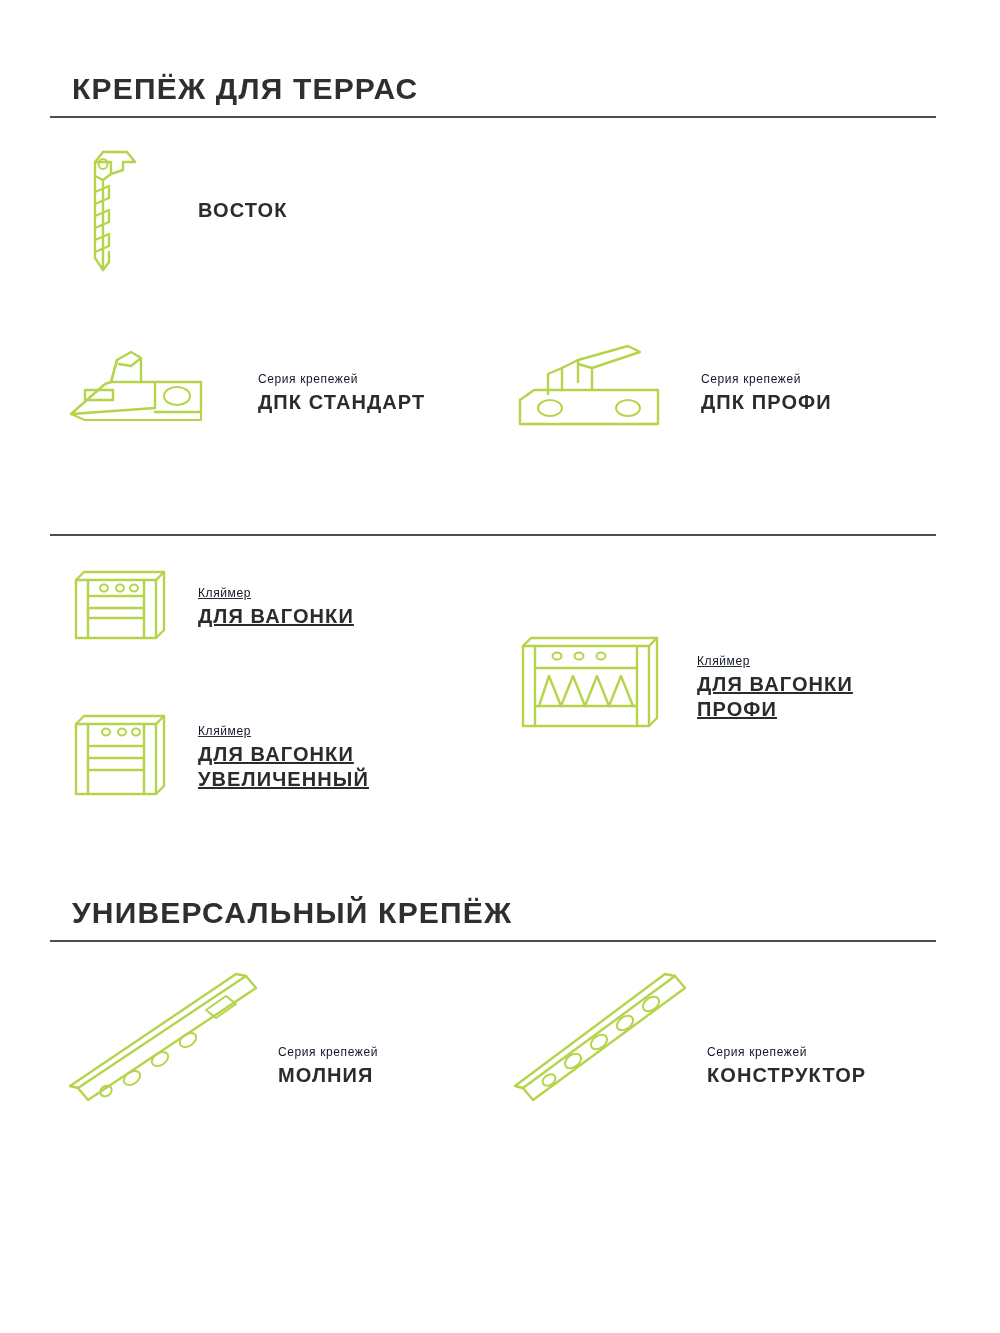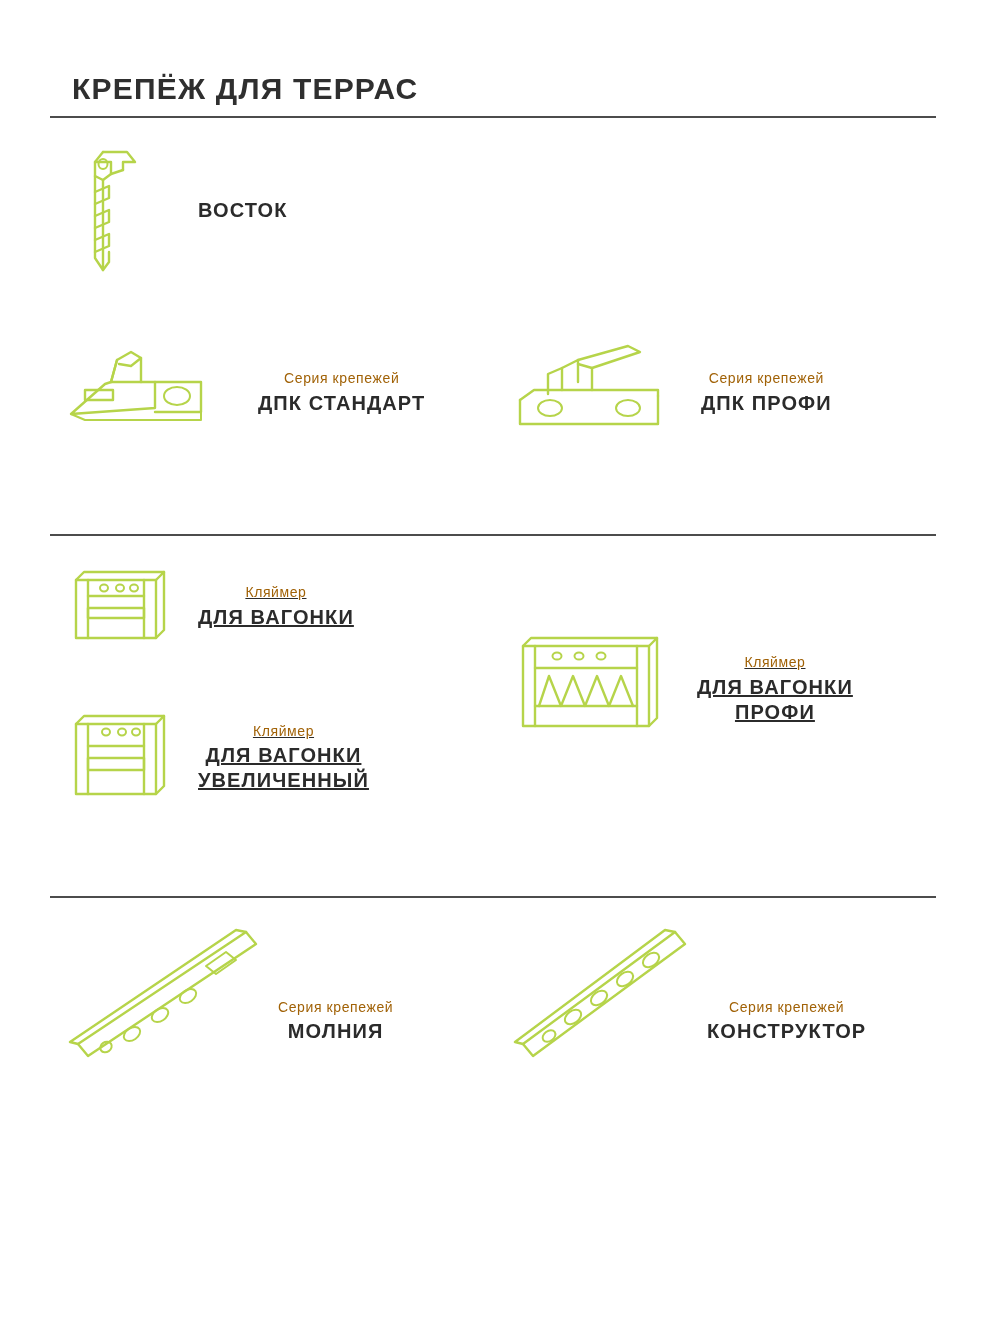--- a/index.html
+++ b/index.html
@@ -45,37 +45,37 @@
   
   .row {
     display: flex;
     width: 100%;
   }
   .cell {
     display: flex;
     align-items: center;
     box-sizing: border-box;
   }
-  .cell.half { width: 50%; text-align: center; }
+  .cell.half { width: 50%; }
 
   .art {
     flex: 0 0 auto;
     display: flex;
     align-items: center;
     justify-content: center;
   }
   .labels {
     margin-left: 18px;
     line-height: 1.25;
   }
   .label-sub {
-    font-size: 14px;
+    font-size: 12px;
     font-weight: normal;
     letter-spacing: 0.6px;
-    color: #a16207;
+    color: #0f172a;
     margin-bottom: 3px;
   }
   .label-main {
     font-size: 20px;
     font-weight: bold;
     letter-spacing: 1.1px;
     color: #2b2b2b;
     text-transform: uppercase;
   }
 
@@ -238,20 +238,21 @@
         <div class="labels" style="margin-top:22px;">
           <div class="label-sub">Кляймер</div>
           <div class="label-main">ДЛЯ ВАГОНКИ</div>
           <div class="label-main">ПРОФИ</div>
         </div>
       </div>
     </div>
   </div>
 
   <div class="section" style="padding-top:88px;">
+    <div class="section-title">УНИВЕРСАЛЬНЫЙ КРЕПЁЖ</div>
     <div class="section-rule"></div>
 
     <div class="row" style="margin-top:18px;">
 
       <div class="cell half" style="align-items:flex-end;">
         <div class="art" style="width:210px;">
           <svg width="210" height="150" viewBox="0 0 210 150">
             <path class="ln" d="M196 16 L206 28 L38 140 L28 128 Z"></path>
             <path class="ln" d="M196 16 L186 14 L20 126 L28 128"></path>
             <path class="ln-thin" d="M176 36 L186 44 L166 58 L156 50 Z"></path>

